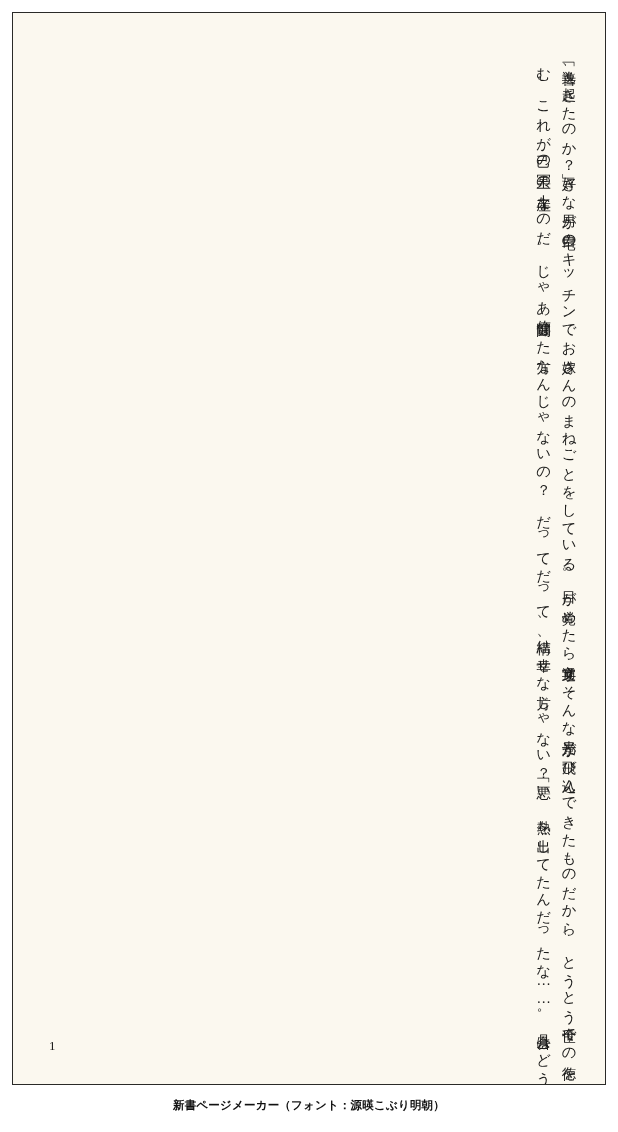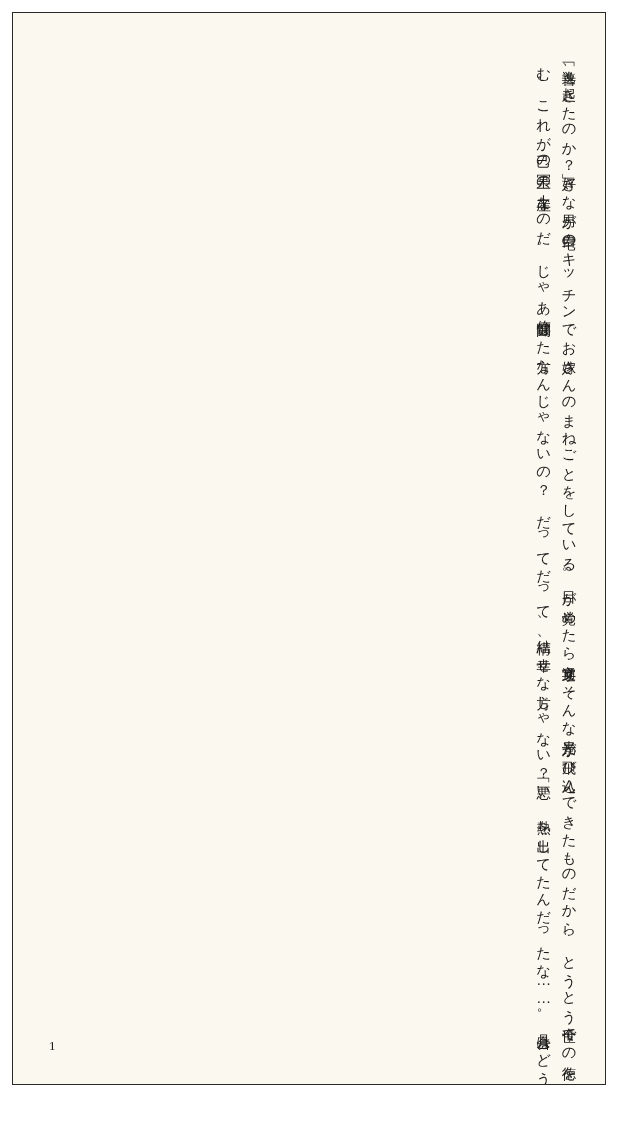--- a/index.html
+++ b/index.html
@@ -116,13 +116,14 @@
         <div class="line">「悪い、熱を出してたんだったな……。具合はどう</div>
         <div class="line">だ？　ちょっとは下がったか？」</div>
 
       </div>
 
     </div>
 
     <div class="page-number">1</div>
   </div>
 
+  <div class="footer">新書ページメーカー（フォント：源暎こぶり明朝）</div>
 </div>
 
 </body></html>

